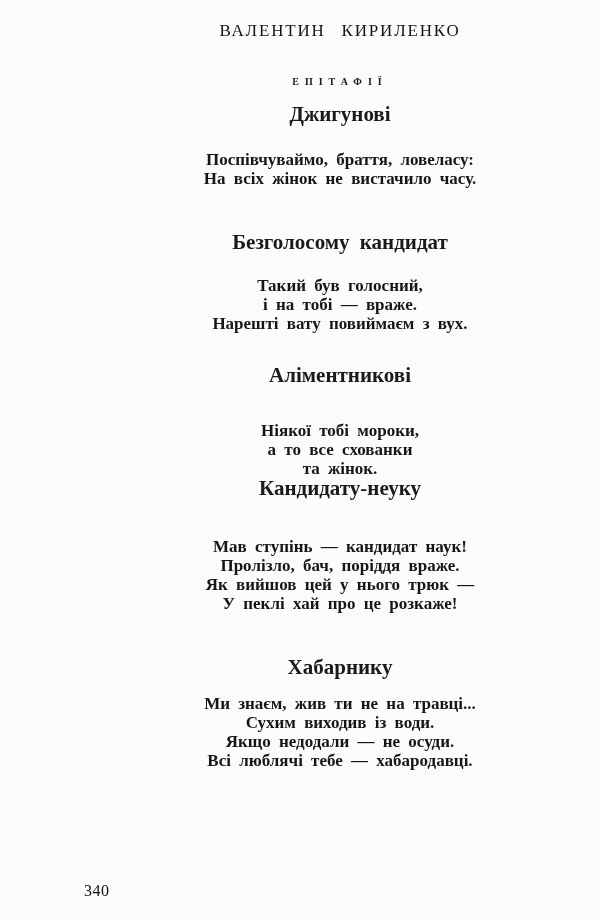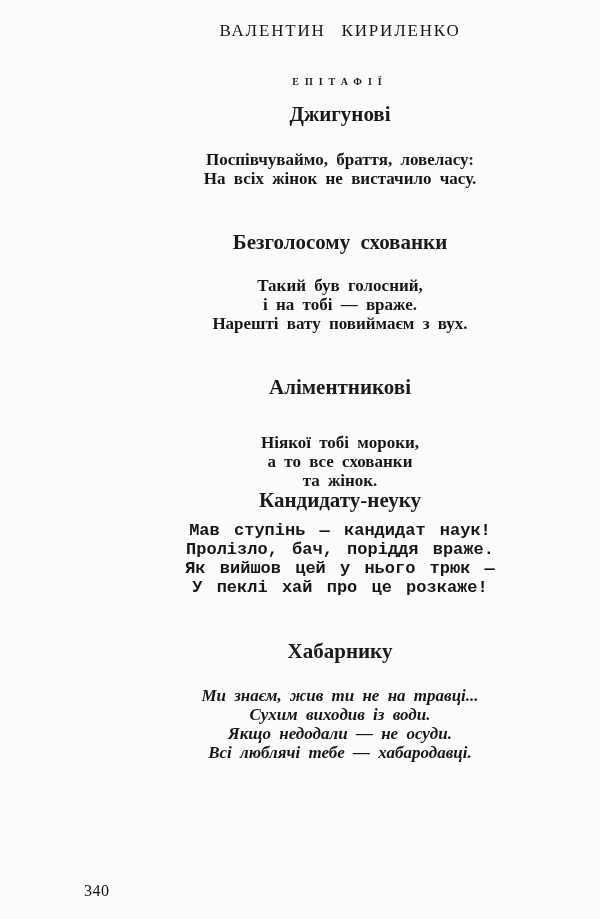--- a/index.html
+++ b/index.html
@@ -40,37 +40,37 @@
     line-height: 1;
   }
   .poem-title {
     font-size: 21px;
     font-weight: 700;
     word-spacing: 5px;
     line-height: 1;
   }
   .poem-title.t0 { margin-top: 17px; }
   .poem-title.t1 { margin-top: 44px; }
-  .poem-title.t2 { margin-top: 44px; }
+  .poem-title.t2 { margin-top: 32px; }
   .poem-title.t3 { }
   .poem-title.t4 { margin-top: 44px; }
   .stanza {
     display: inline-block;
     text-align: center;
     font-size: 17px;
     font-weight: 700;
     line-height: 19px;
     word-spacing: 4px;
     color: #161616;
   }
   .stanza.s0 { margin-top: 25px; }
   .stanza.s1 { margin-top: 23px; }
   .stanza.s2 { margin-top: 35px; }
-  .stanza.s3 { margin-top: 10px; font-family: Liberation Mono, monospace; }
-  .stanza.s4 { margin-top: 24px; font-style: italic; }
+  .stanza.s3 { margin-top: 38px; }
+  .stanza.s4 { margin-top: 16px; }
   .stanza-wrap { font-size: 0; } 
   .page-number {
     position: absolute;
     left: 84px;
     top: 882px;
     font-size: 16px;
     font-weight: 400;
     letter-spacing: 0.5px;
     color: #111;
   }
@@ -86,21 +86,21 @@
     <div class="section-title">ЕПІТАФІЇ</div>
 
     <div class="poem-title t0">Джигунові</div>
     <div class="stanza-wrap">
       <div class="stanza s0">
         <div class="line">Поспівчуваймо, браття, ловеласу:</div>
         <div class="line">На всіх жінок не вистачило часу.</div>
       </div>
     </div>
 
-    <div class="poem-title t1">Безголосому схованки</div>
+    <div class="poem-title t1">Безголосому кандидат</div>
     <div class="stanza-wrap">
       <div class="stanza s1">
         <div class="line">Такий був голосний,</div>
         <div class="line">і на тобі — враже.</div>
         <div class="line">Нарешті вату повиймаєм з вух.</div>
       </div>
     </div>
 
     <div class="poem-title t2">Аліментникові</div>
     <div class="stanza-wrap">

